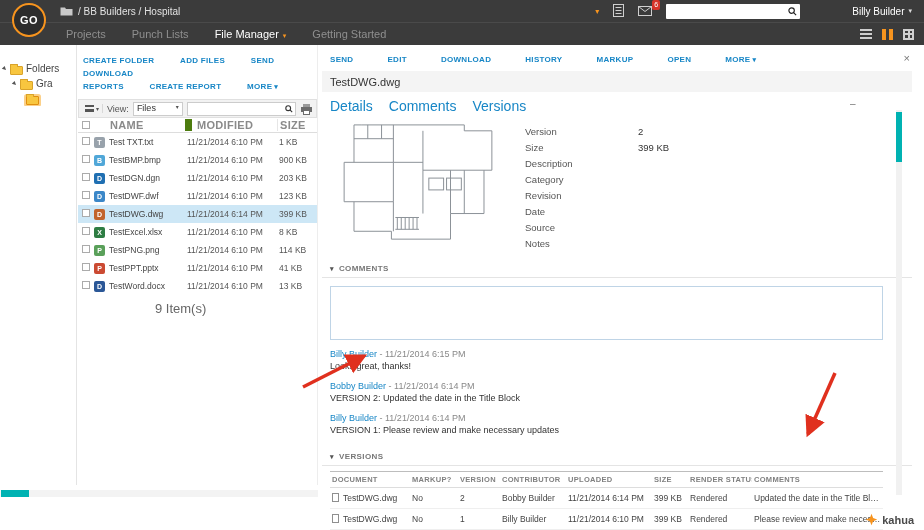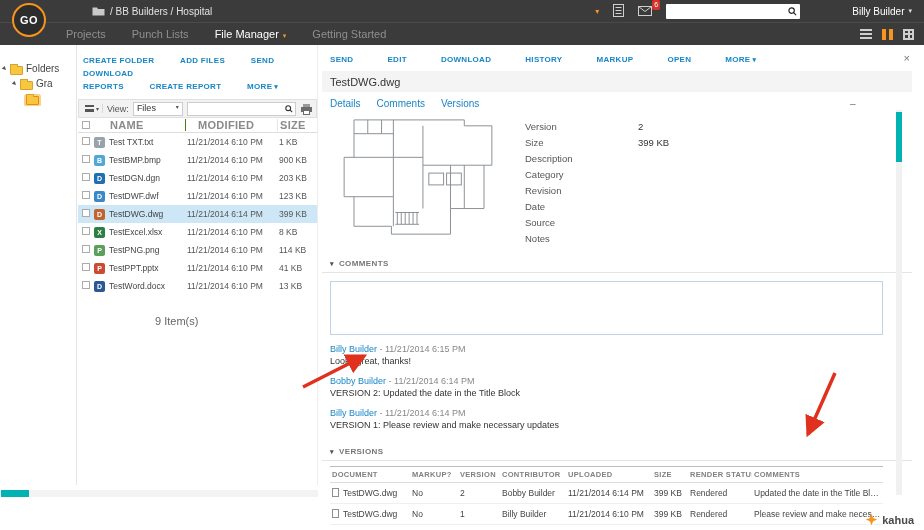--- a/index.html
+++ b/index.html
@@ -4,21 +4,21 @@
 <style>
   *{margin:0;padding:0;box-sizing:border-box}
   html,body{width:924px;height:530px}
   body{font-family:"Liberation Sans",sans-serif;background:#fff;position:relative;overflow:hidden;font-size:10px;color:#444}
   [data-interactable="true"]{cursor:pointer}
 
   
   .topbar{position:absolute;top:0;left:0;right:0;height:22px;background:#3b3b3b;display:flex;align-items:center;z-index:10}
   .navbar{position:absolute;top:22px;left:0;right:0;height:23px;background:#3b3b3b;border-top:1px solid #4a4a4a;display:flex;align-items:center;padding-left:66px;z-index:9}
   .logo-circle{position:absolute;top:3px;left:12px;width:34px;height:34px;border-radius:50%;background:#2d2d2d;border:2px solid #f7941e;color:#fff;display:flex;align-items:center;justify-content:center;font-size:11px;font-weight:bold;letter-spacing:.5px;z-index:30}
-  .crumb{margin-left:92px;display:flex;align-items:center;gap:5px;color:#e2e2e2;font-size:10px}
+  .crumb{margin-left:60px;display:flex;align-items:center;gap:5px;color:#e2e2e2;font-size:10px}
   .top-right{margin-left:auto;display:flex;align-items:center;gap:14px;padding-right:12px}
   .ocaret{color:#f7941e;font-size:8px}
   .mailwrap{position:relative;display:inline-flex}
   .badge{position:absolute;top:-6px;right:-8px;background:#d6342a;color:#fff;font-size:7px;line-height:8px;padding:1px 2px;border-radius:2px;min-width:8px;text-align:center}
   .gsearch{width:134px;height:15px;background:#fff;display:flex;align-items:center;padding:0 3px;border-radius:1px}
   .gsearch input{flex:1;border:0;outline:0;font-size:9px;height:13px;min-width:0;font-family:inherit}
   .user{color:#fff;font-size:10px;display:flex;align-items:center;gap:4px;margin-left:38px}
   .user .wcaret{font-size:7px;color:#ddd}
 
   
@@ -60,39 +60,39 @@
   .mini-bars::after{content:"";position:absolute;left:0;right:0;top:1.5px;height:2px;background:#555}
   .dgray{font-size:6px;color:#555}
   .view-label{font-size:9px;color:#555}
   .view-dd{min-width:50px;height:14px;border:1px solid #ccc;background:#fff;display:flex;align-items:flex-start;justify-content:space-between;padding:0 3px;font-size:9px;color:#333}
   .fsearch{flex:1;height:14px;background:#fff;border:1px solid #ccc;display:flex;align-items:center;padding:0 2px;min-width:0}
   .fsearch input{flex:1;border:0;outline:0;font-size:9px;min-width:0;font-family:inherit}
   .fhead{display:flex;align-items:center;height:15px;border-bottom:1px solid #ddd;font-size:11px;color:#8a8a8a;font-weight:bold;letter-spacing:.3px}
   .cbwrap{width:16px;padding-left:4px;flex:none}
   .cb{display:inline-block;width:8px;height:8px;border:1px solid #ababab;background:#fff}
   .hname{flex:1;padding-left:16px}
-  .hmod{width:92px;border-left:1px solid #4d7c0f;padding-left:12px;flex:none}
+  .hmod{width:92px;border-left:7px solid #4d7c0f;padding-left:5px;flex:none}
   .hsize{width:40px;border-left:1px solid #e6e6e6;padding-left:2px;flex:none}
   .frow{display:flex;align-items:center;height:18px;font-size:8.5px;color:#444}
   .frow.selected{background:#cde7f6}
   .ficon{display:flex;align-items:center;justify-content:center;width:11px;height:11px;border-radius:2px;color:#fff;font-size:7px;font-weight:bold;margin-right:4px;flex:none}
   .ic-txt{background:#98a2ab}.ic-bmp{background:#50a7d8}.ic-dgn{background:#1f6fb2}.ic-dwf{background:#3b87c8}
   .ic-dwg{background:#c1642d}.ic-xlsx{background:#2e7d43}.ic-png{background:#5aa05a}.ic-pptx{background:#cb4a32}.ic-docx{background:#2b5797}
   .fname{flex:1;overflow:hidden;text-overflow:ellipsis;white-space:nowrap}
   .fmod{width:92px;flex:none;padding-left:2px;color:#555}
   .fsize{width:40px;flex:none;padding-left:2px;color:#555}
-  .fcount{font-size:11px;color:#666;margin:20px 0 0 77px}
+  .fcount{font-size:13px;color:#666;margin:6px 0 0 77px}
 
   
   .detail{position:absolute;left:322px;top:0;right:12px;bottom:0}
   .dactions{display:flex;gap:11px;padding:10px 8px 5px}
   .dclose{position:absolute;right:2px;top:8px;color:#777;font-size:11px;line-height:10px}
   .dtitlebar{height:21px;background:#f4f4f4;display:flex;align-items:center;padding-left:8px;font-size:11px;color:#333;margin-top:2px}
   .dtabs{display:flex;gap:16px;padding:6px 0 5px 8px}
-  .dtab{color:#1786c6;font-size:10px}
+  .dtab{color:#1786c6;font-size:14px}
   .dash{position:absolute;left:528px;top:53px;color:#777;font-size:10px}
   .dbody{position:relative}
   .drow1{position:relative;height:142px}
   .thumb{position:absolute;left:12px;top:0;width:168px;height:130px;background:#fff}
   .fields{position:absolute;left:203px;top:4px;width:340px}
   .fieldrow{display:flex;height:16px;align-items:center;font-size:9.5px}
   .flabel{width:113px;color:#555;flex:none}
   .fvalue{color:#333}
   .sechdr{display:flex;align-items:center;gap:5px;font-size:8px;font-weight:bold;color:#777;letter-spacing:.4px;border-bottom:1px solid #e4e4e4;padding:3px 0 4px 8px}
   .scaret{font-size:7px;color:#555}

